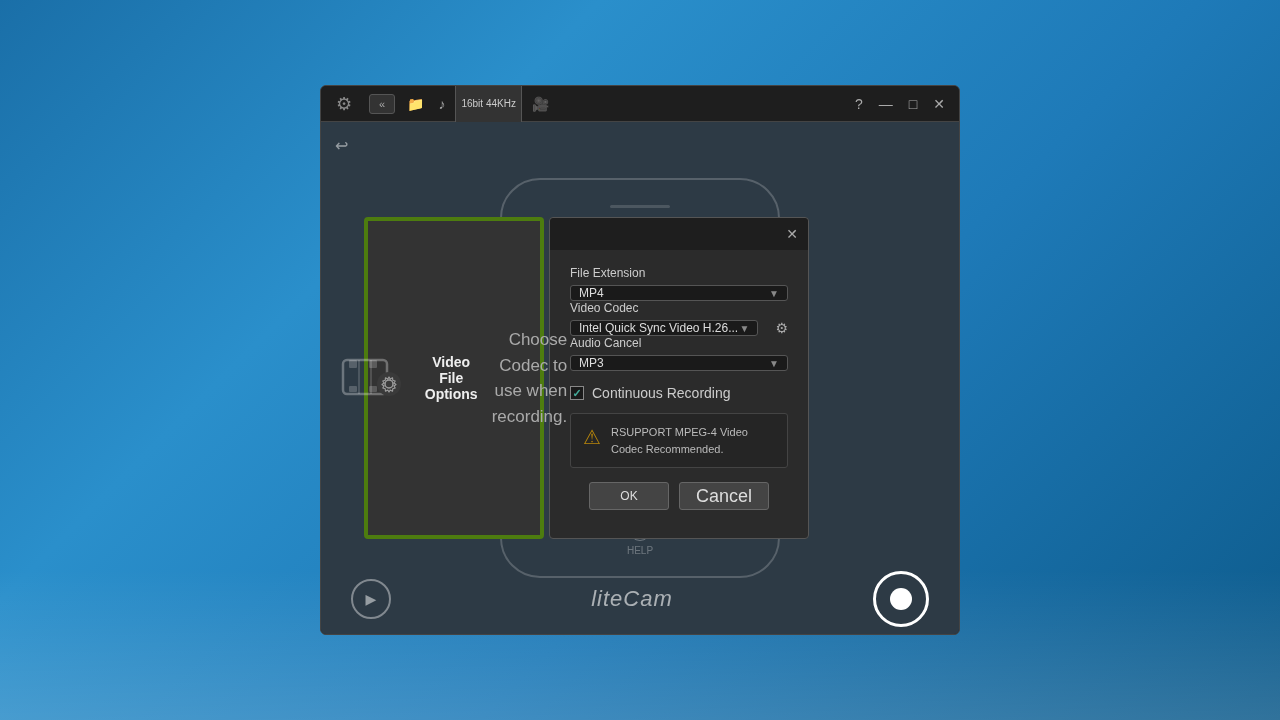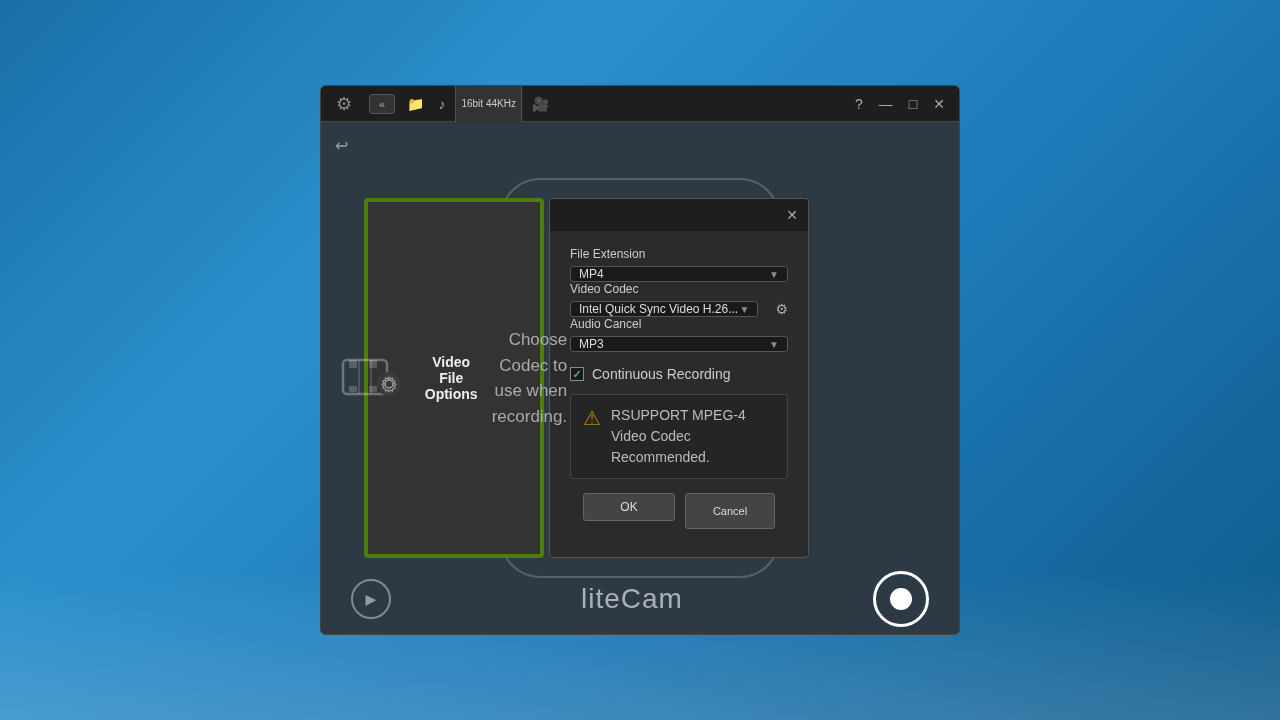--- a/index.html
+++ b/index.html
@@ -203,22 +203,23 @@
       display: flex;
       align-items: center;
       justify-content: center;
       color: rgba(255,255,255,0.5);
       font-size: 14px;
       cursor: pointer;
     }
 
     .litecam-label {
       color: rgba(255,255,255,0.6);
-      font-size: 28px;
+      font-size: 22px;
       letter-spacing: 1px;
+      font-style: italic;
     }
 
     .record-btn {
       width: 56px;
       height: 56px;
       border: 3px solid white;
       border-radius: 50%;
       background: transparent;
       display: flex;
       align-items: center;
@@ -382,53 +383,53 @@
 
     .warning-icon {
       font-size: 20px;
       color: #b8860b;
       flex-shrink: 0;
       margin-top: 1px;
     }
 
     .warning-text {
       color: #bbb;
-      font-size: 14px;
+      font-size: 11px;
       line-height: 1.5;
     }
 
     .dialog-buttons {
       display: flex;
       gap: 10px;
       justify-content: center;
       margin-top: 4px;
     }
 
     .btn-ok {
-      width: 92px;
+      width: 80px;
       height: 28px;
       background: #444;
       border: 1px solid #666;
       border-radius: 3px;
       color: #ddd;
       font-size: 12px;
       cursor: pointer;
       display: flex;
       align-items: center;
       justify-content: center;
     }
 
     .btn-cancel {
       width: 90px;
-      height: 36px;
+      height: 28px;
       background: #444;
       border: 1px solid #666;
       border-radius: 3px;
       color: #ddd;
-      font-size: 11px;
+      font-size: 18px;
       cursor: pointer;
       display: flex;
       align-items: center;
       justify-content: center;
     }
 
     .dialog-wrapper {
       position: absolute;
       top: 50%;
       left: 50%;

